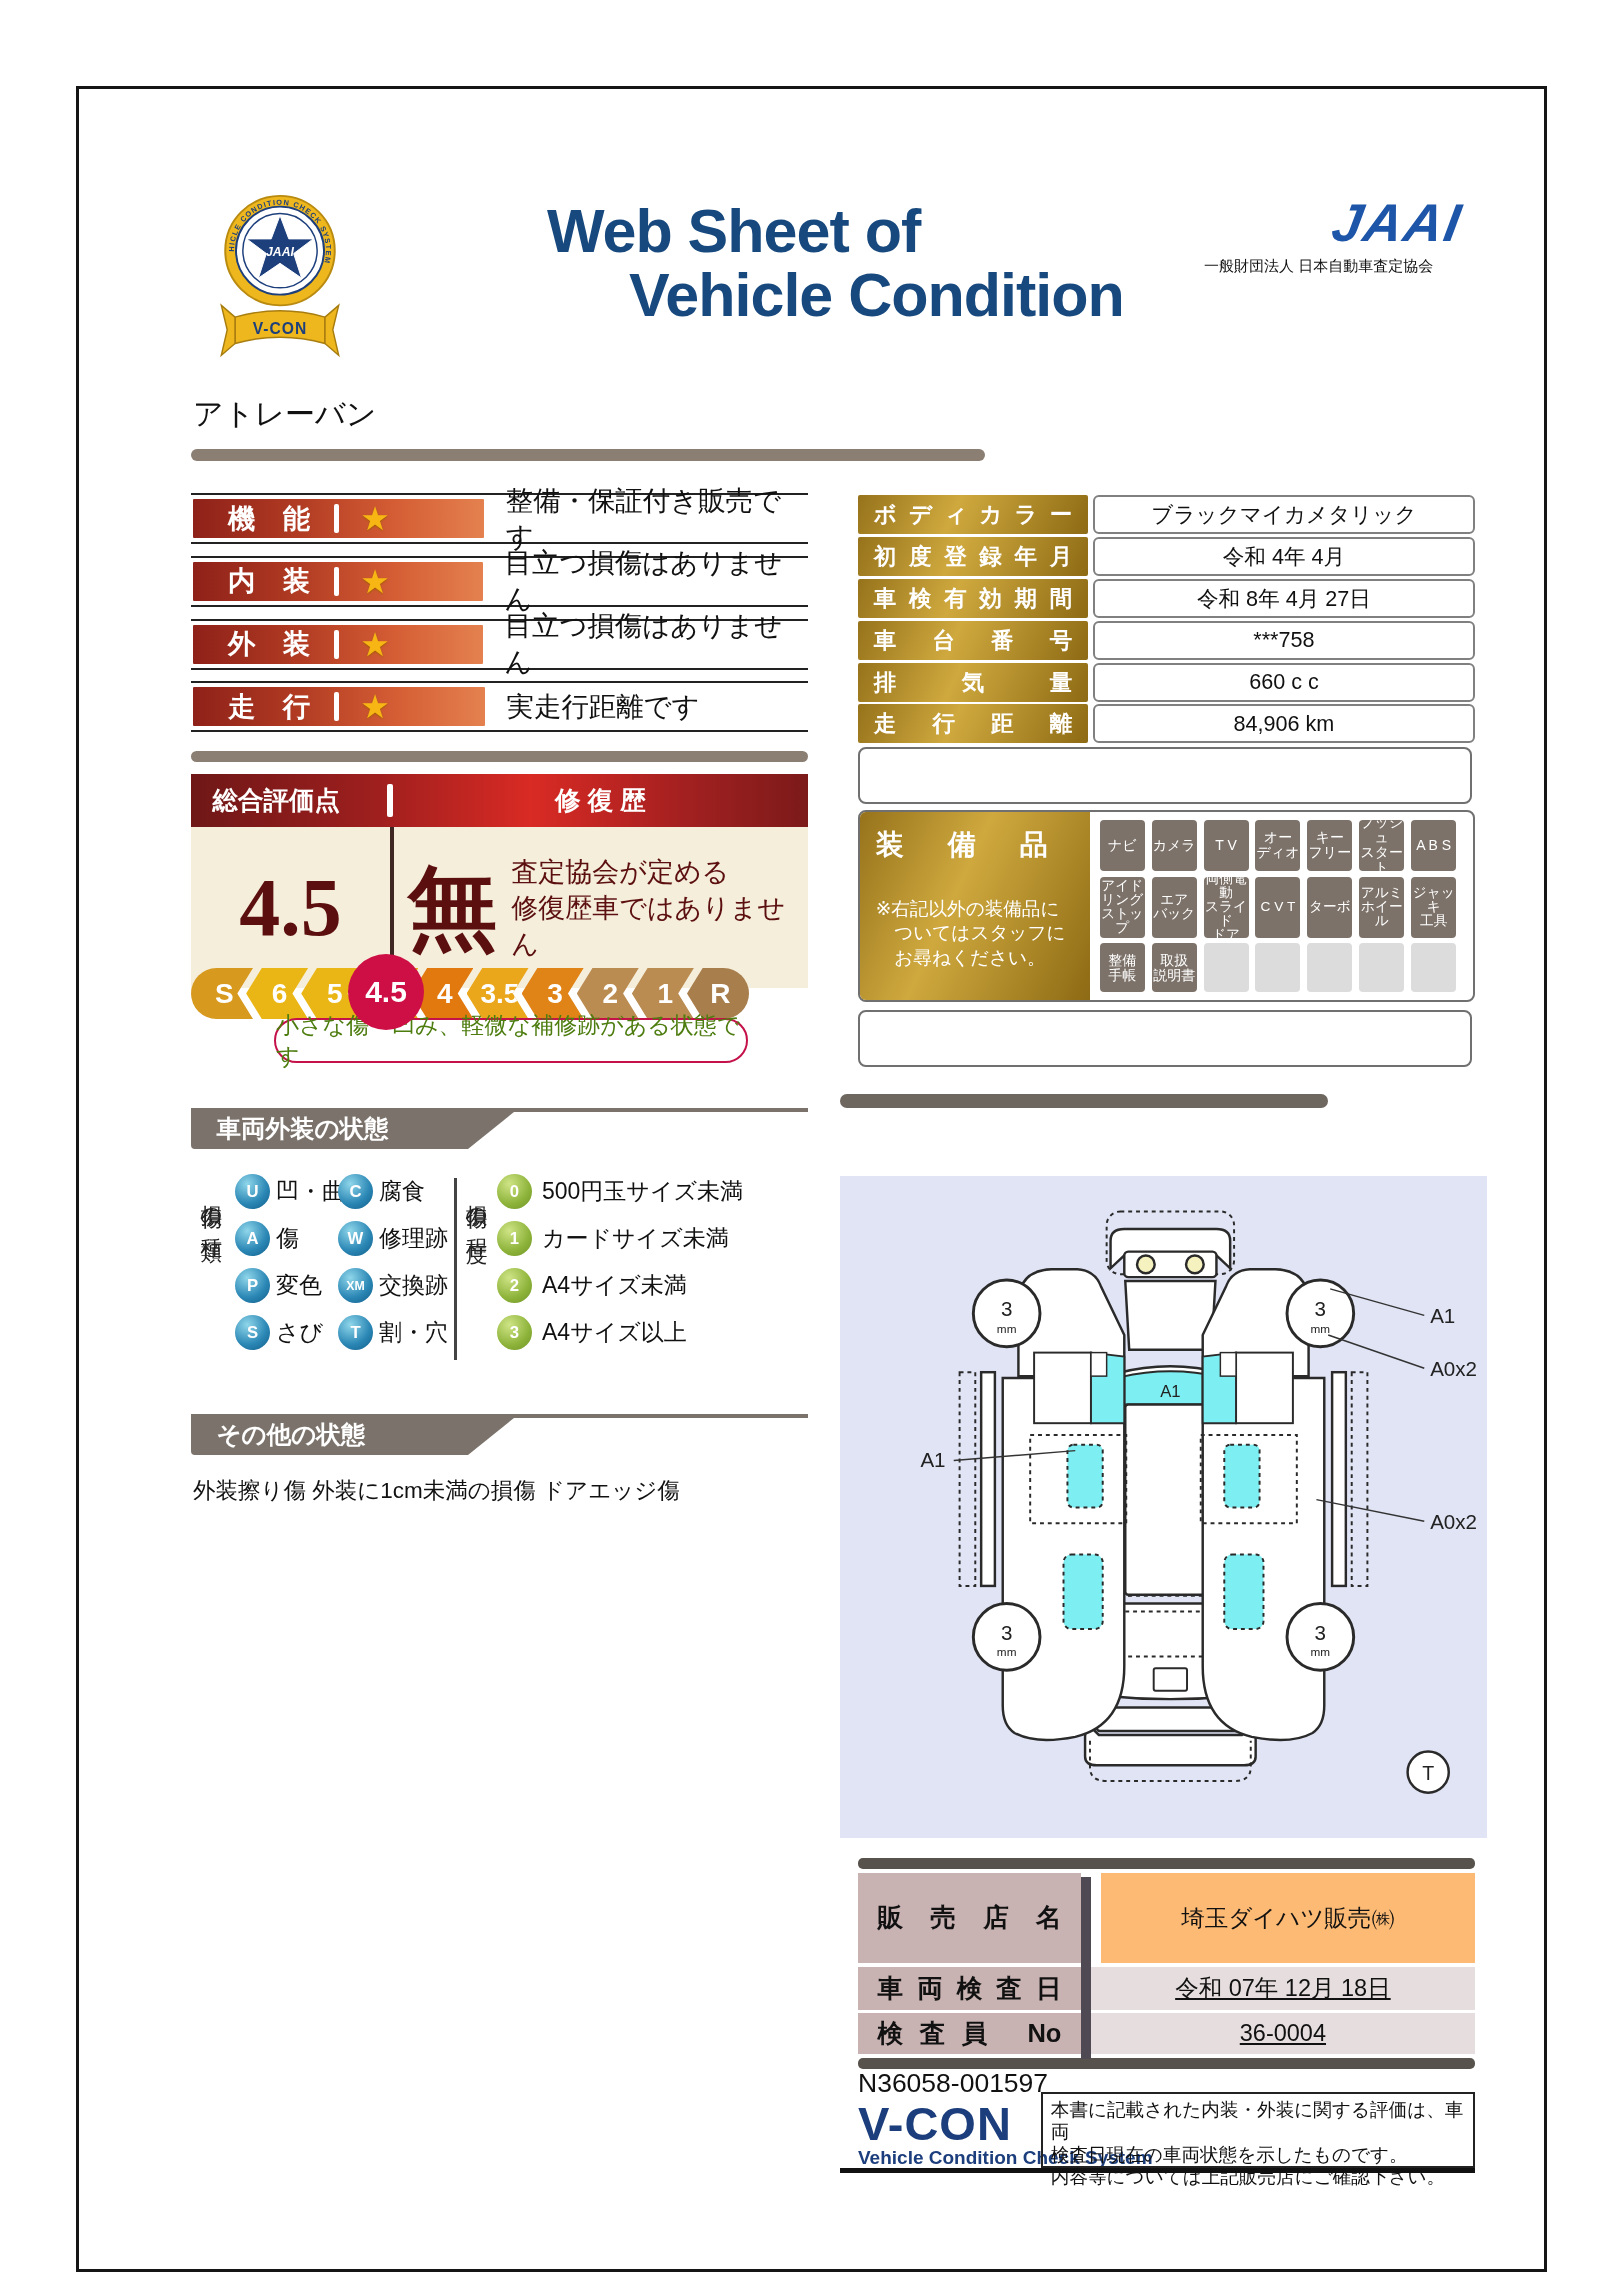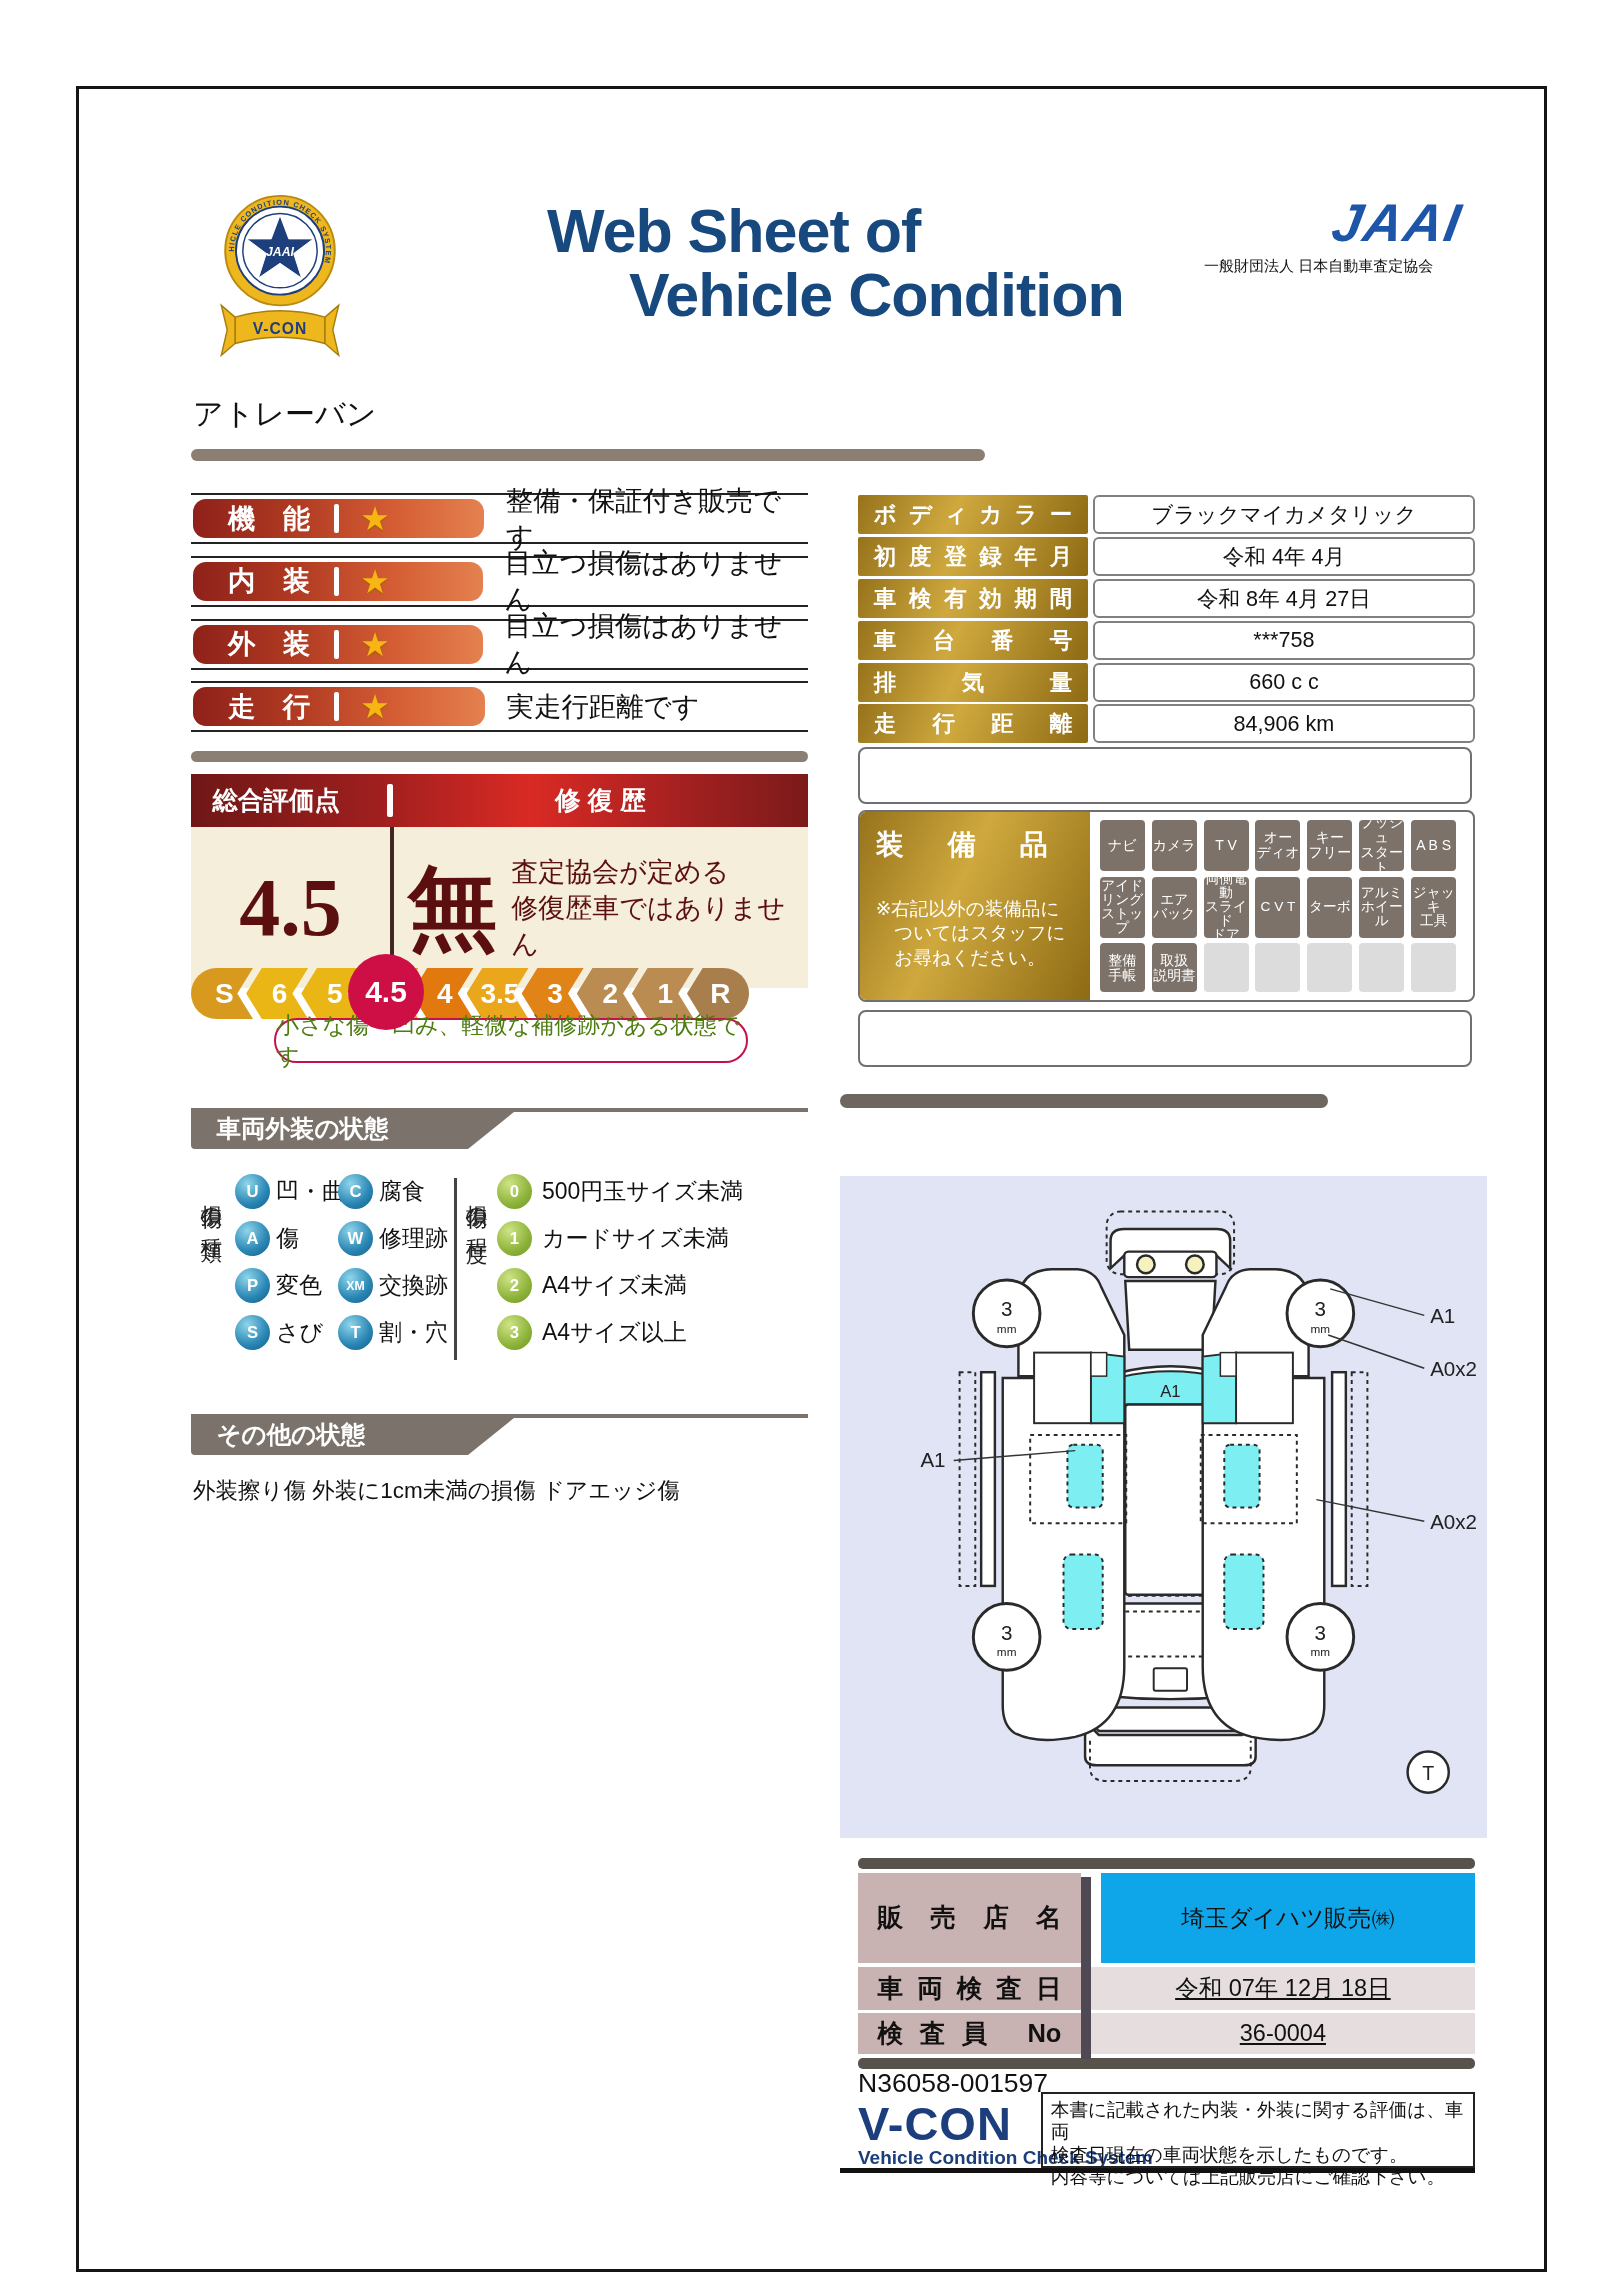--- a/index.html
+++ b/index.html
@@ -15,21 +15,21 @@
   #jaai-sub{left:1204px;top:257px;font-size:15px;color:#111;}
   #emblem{left:220px;top:190px;}
   #vname{left:193px;top:394px;font-size:30px;color:#111;}
   .brownbar{background:#8b7f73;border-radius:5.9px;}
   #bar-under-name{left:191px;top:449px;width:794px;height:11.8px;}
   #bar-above-overall{left:191px;top:751px;width:617px;height:10.8px;}
 
   
   #ratings{left:191px;top:493px;width:617px;}
   .rating-row{height:47px;border-top:2px solid #222;border-bottom:2px solid #222;margin-bottom:11.8px;display:flex;align-items:center;}
-  .rating-badge{width:292px;height:39px;margin-left:2px;border-radius:13px;
+  .rating-badge{width:292px;height:39px;margin-left:2px;border-radius:1px;
     background:linear-gradient(90deg,#8e2119 0%,#b03a22 35%,#d55e35 70%,#e4814f 100%);
     display:flex;align-items:center;padding-left:35px;box-sizing:border-box;}
   .rating-label{color:#fff;font-size:27.4px;font-weight:bold;}
   .rating-vbar{width:4.9px;height:29px;background:#fff;border-radius:2px;margin-left:23.5px;}
   .rating-star{margin-left:21.6px;font-size:33px;color:#f7b614;text-shadow:0 1px 2px #a06000;line-height:1;}
   .rating-desc{margin-left:21.6px;font-size:27.4px;color:#111;}
 
   
   #overall{left:191px;top:774px;width:617px;}
   #overall-header{height:53px;display:flex;align-items:center;
@@ -115,21 +115,21 @@
   #dealer{left:858px;top:1858px;width:617px;}
   .dealer-bar{height:10.8px;background:#57524c;border-radius:4.9px;}
   #dealer-rows{position:relative;}
   .dealer-row{display:flex;margin-top:3.9px;}
   .dealer-row.dr0{height:90px;}
   .dealer-row.dr1{height:43px;}
   .dealer-row.dr2{height:41px;}
   .dealer-label{width:223px;background:#c8b2b2;display:flex;align-items:center;box-sizing:border-box;
     padding:0 19.6px;font-size:25.5px;font-weight:bold;color:#111;}
   .dealer-value{flex:1;margin-left:9.8px;display:flex;align-items:center;justify-content:center;font-size:23.5px;color:#111;}
-  .dealer-row.dr0 .dealer-value{background:#0ea5e9;margin-left:20px;}
+  .dealer-row.dr0 .dealer-value{background:#fdba74;margin-left:20px;}
   .dealer-row.dr1 .dealer-value,.dealer-row.dr2 .dealer-value{background:#e6dede;text-decoration:underline;}
   #dealer-divider{position:absolute;left:223px;top:3.9px;width:9.8px;height:182px;background:#4e4953;}
 
   
   #serial{left:858px;top:2068px;font-size:26.5px;color:#111;font-weight:500;}
   #vcon{left:858px;top:2096px;font-size:47px;font-weight:800;color:#1c3e7c;letter-spacing:1px;}
   #vcon-sub{left:858px;top:2147px;font-size:19px;font-weight:bold;color:#1c3e7c;}
   #vcon-underline{left:840px;top:2168px;width:635px;height:4.9px;background:#111;}
   #disclaimer{left:1041px;top:2092px;width:434px;height:76px;border:2px solid #222;box-sizing:border-box;
     padding:4.9px 7.8px;font-size:18.6px;line-height:22.5px;color:#111;}

